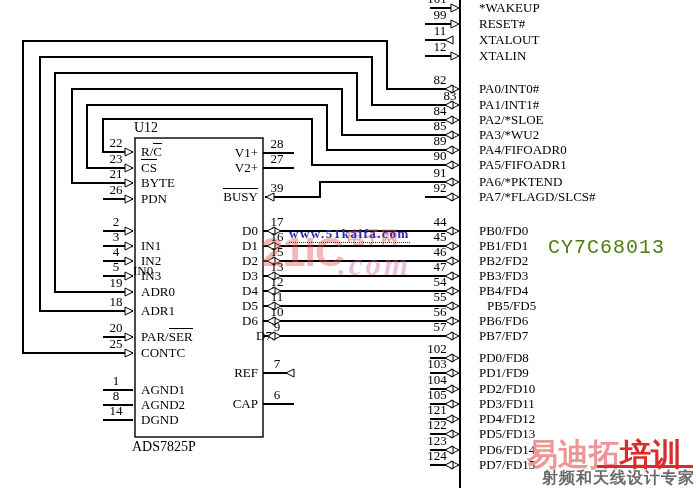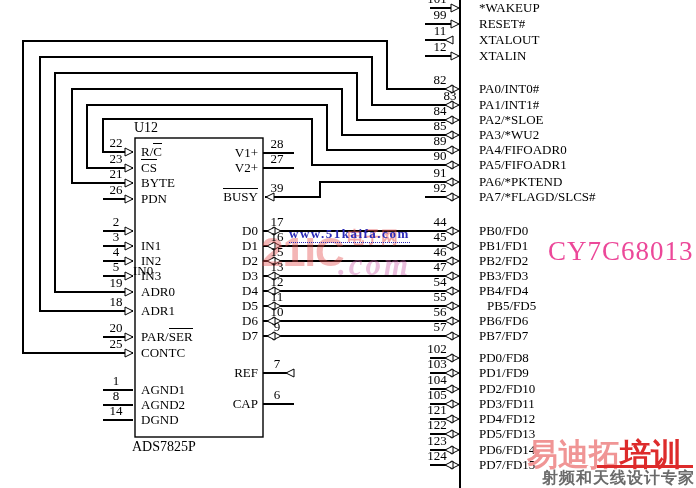--- a/index.html
+++ b/index.html
@@ -7,21 +7,21 @@
          font-family:"Liberation Serif","DejaVu Serif",serif;}
   svg{position:absolute;left:0;top:0;}
   .wire{stroke:#000;stroke-width:1.6;fill:none;shape-rendering:crispEdges;}
   .box{stroke:#000;stroke-width:1.4;fill:none;}
   .arrow{fill:#fff;stroke:#000;stroke-width:1;}
   .lbl{position:absolute;color:#000;font-size:13px;line-height:16px;white-space:nowrap;}
   .pin-num{position:absolute;color:#000;font-size:13px;line-height:14px;transform:translateX(-50%);white-space:nowrap;}
   .rlbl{text-align:right;}
   .ov{border-top:1.4px solid #000;padding-top:0px;}
   .chip-ref{position:absolute;font-size:14px;color:#000;white-space:nowrap;}
-  .bigname{position:absolute;font-size:27px;color:#ec4899;letter-spacing:1px;white-space:nowrap;}
+  .bigname{position:absolute;font-size:20px;color:#4d7c0f;letter-spacing:1px;white-space:nowrap;font-family:Liberation Mono, monospace;}
   .wm-red{position:absolute;left:296px;top:203px;font-size:15px;color:#e00000;
           font-family:"Liberation Sans",sans-serif;letter-spacing:1px;white-space:nowrap;}
   .wm-url{position:absolute;left:289px;top:226px;font-size:13px;font-weight:bold;color:#2a2ab8;
           letter-spacing:1.5px;border-bottom:1px dotted #2a2ab8;white-space:nowrap;}
   .wm21{position:absolute;left:261px;top:229px;font-size:41px;font-weight:bold;
         font-family:"Liberation Sans",sans-serif;color:rgba(229,82,82,0.42);letter-spacing:-1px;white-space:nowrap;}
   .wm21b{position:absolute;left:347px;top:226px;font-size:17px;font-weight:bold;
         color:rgba(229,82,82,0.5);white-space:nowrap;}
   .wm21c{position:absolute;left:338px;top:247px;font-size:31px;font-weight:bold;font-style:italic;
         color:rgba(203,92,170,0.40);letter-spacing:3px;white-space:nowrap;}
@@ -279,21 +279,21 @@
       <div class="lbl rlbl" style="left: 178px; top: 253px; width: 80px;"><span>D2</span></div>
       <div class="pin-num" style="left: 277px; top: 260px;">13</div>
       <div class="lbl rlbl" style="left: 178px; top: 268px; width: 80px;"><span>D3</span></div>
       <div class="pin-num" style="left: 277px; top: 275px;">12</div>
       <div class="lbl rlbl" style="left: 178px; top: 283px; width: 80px;"><span>D4</span></div>
       <div class="pin-num" style="left: 277px; top: 290px;">11</div>
       <div class="lbl rlbl" style="left: 178px; top: 298px; width: 80px;"><span>D5</span></div>
       <div class="pin-num" style="left: 277px; top: 305px;">10</div>
       <div class="lbl rlbl" style="left: 178px; top: 313px; width: 80px;"><span>D6</span></div>
       <div class="pin-num" style="left: 277px; top: 320px;">9</div>
-      <div class="lbl rlbl" style="left: 178px; top: 328px; width: 80px;"><span>D7</span></div>
+      <div class="lbl rlbl" style="left: 192px; top: 328px; width: 80px;"><span>D7</span></div>
       <div class="pin-num" style="left: 277px; top: 357px;">7</div>
       <div class="lbl rlbl" style="left: 178px; top: 365px; width: 80px;"><span>REF</span></div>
       <div class="pin-num" style="left: 277px; top: 388px;">6</div>
       <div class="lbl rlbl" style="left: 178px; top: 396px; width: 80px;"><span>CAP</span></div>
     </div>
 
   <div class="br-title">
     <span class="br-light">易迪拓</span><span class="br-dark">培训</span>
   </div>
   <div class="br-line"></div>

